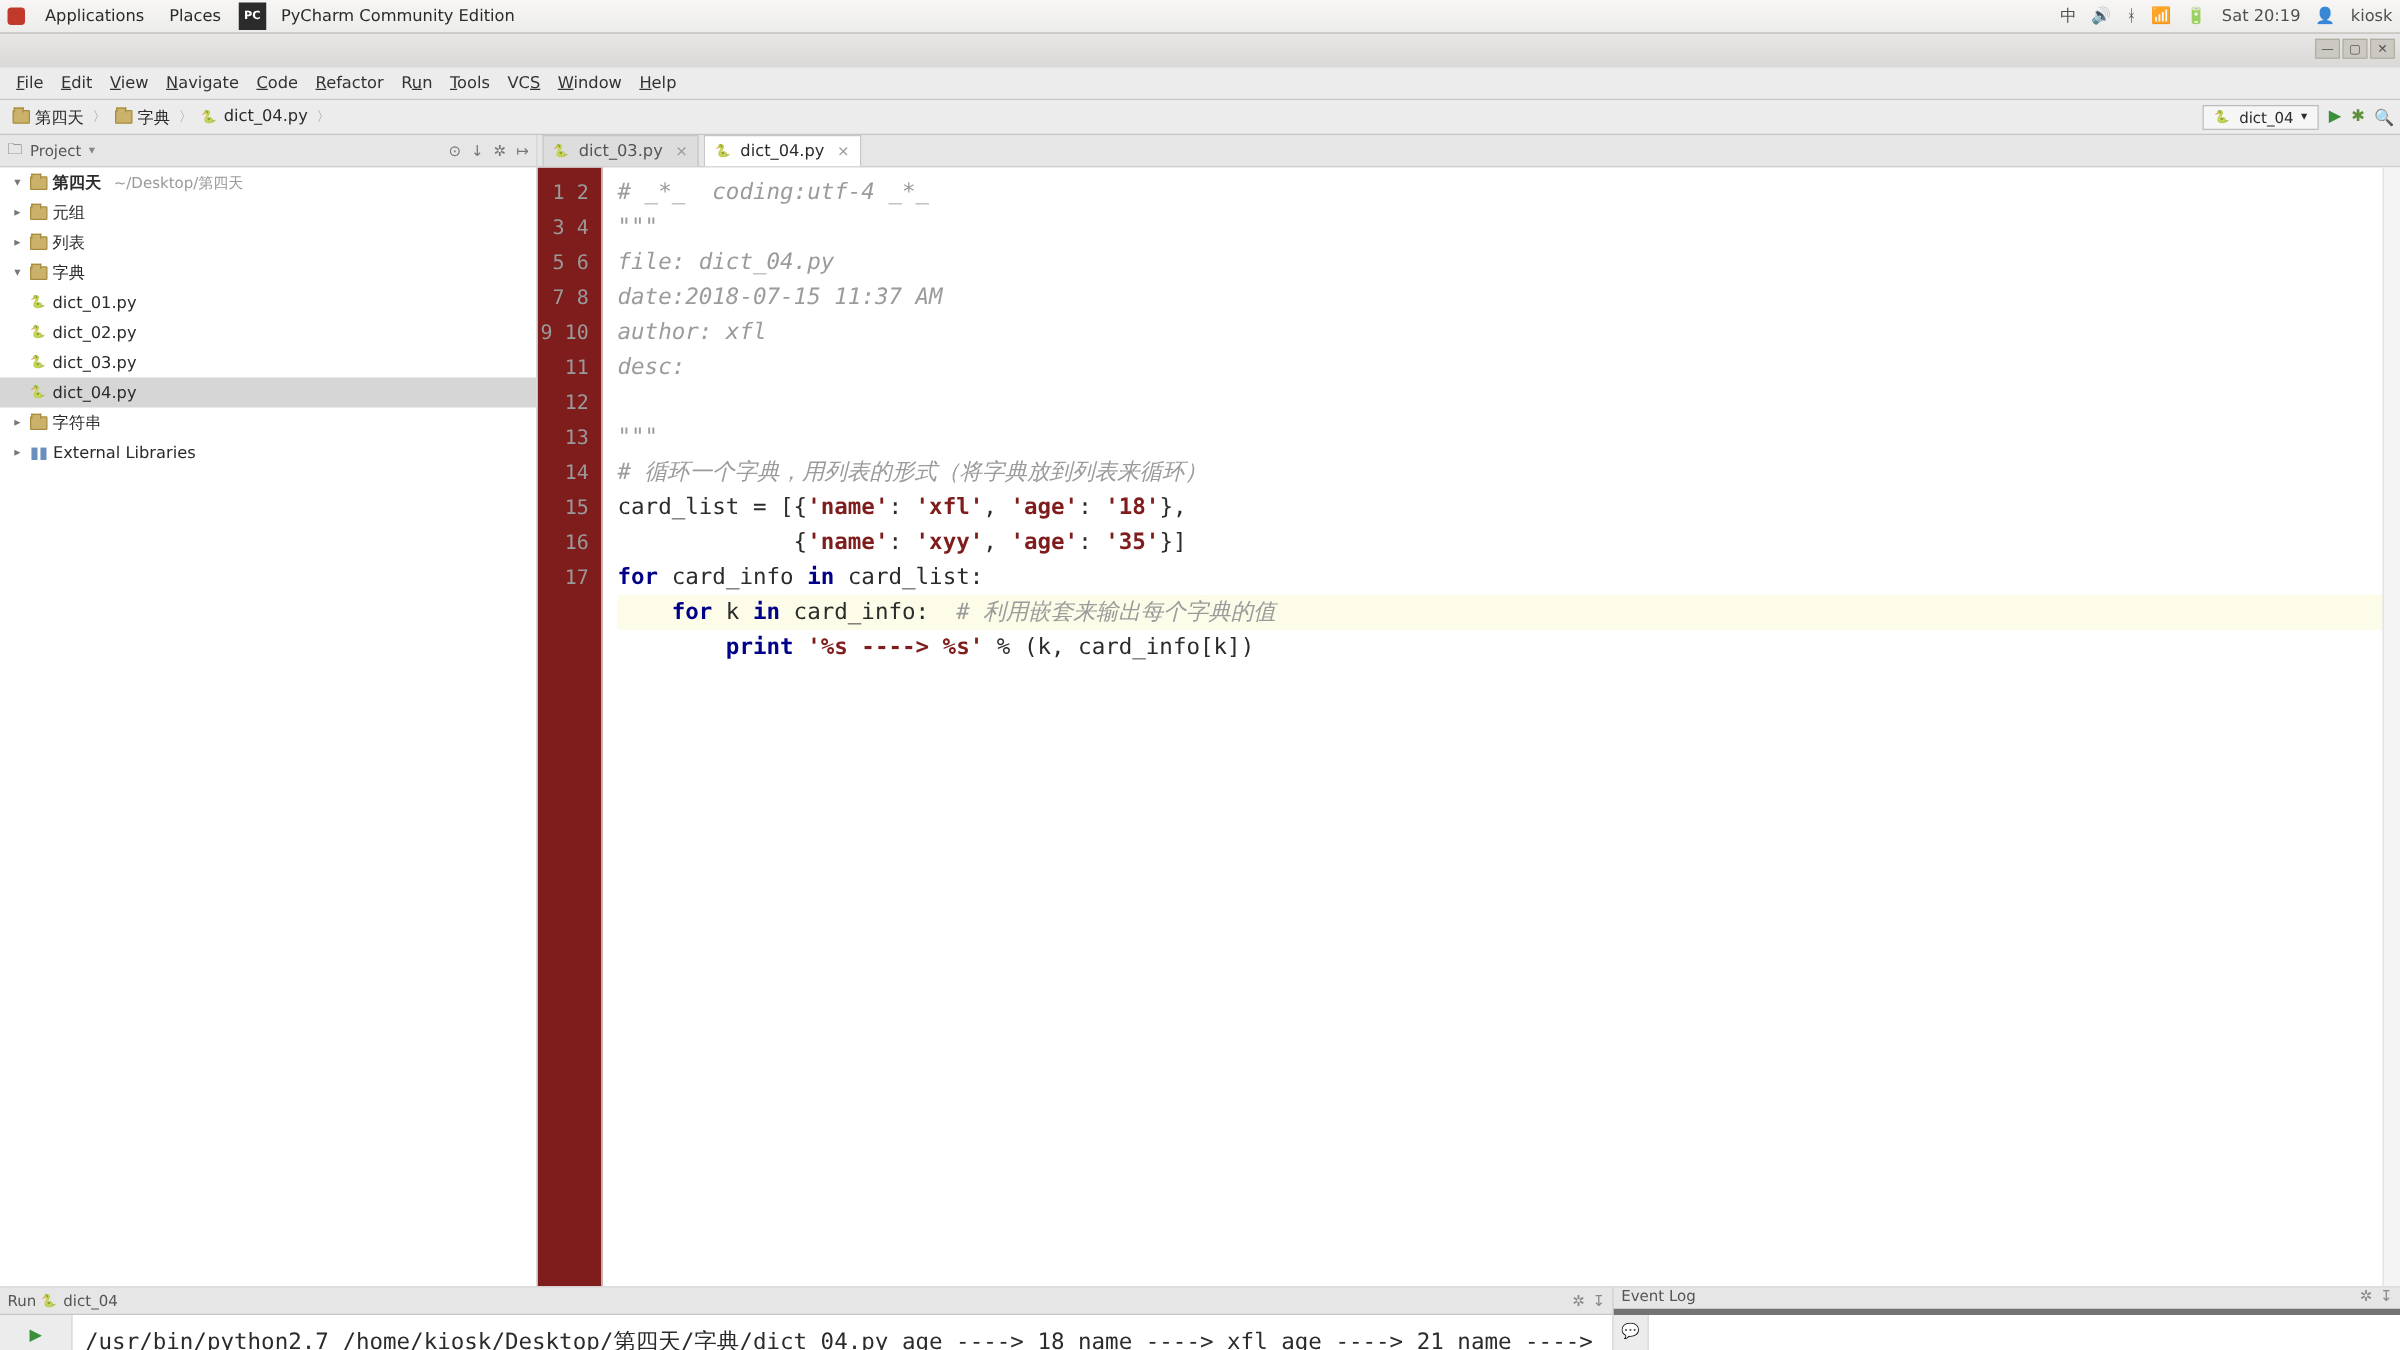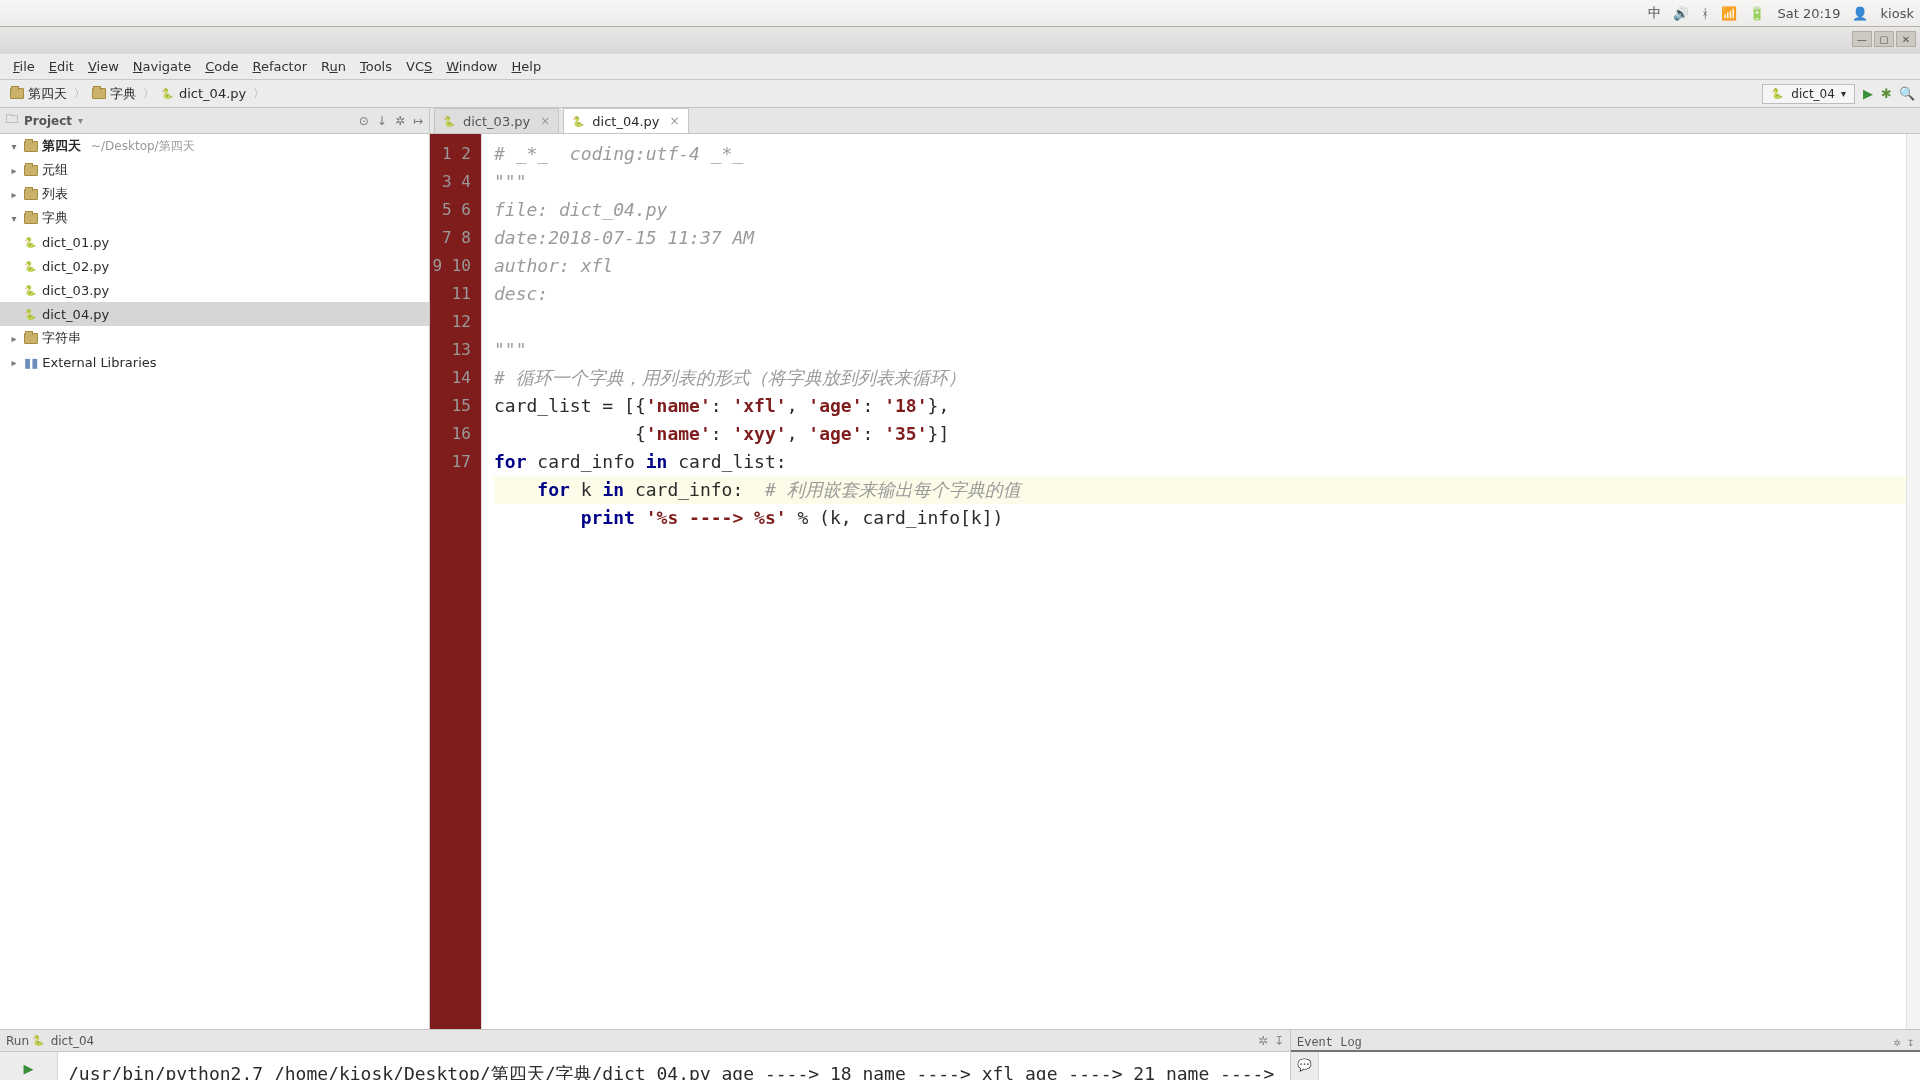--- a/index.html
+++ b/index.html
@@ -35,21 +35,21 @@
 .runcfg { border: 1px solid #bcbcbc; background: #f6f6f6; padding: 2px 8px; font-size: 12px; display:flex; align-items:center; gap:6px;}
 .tri-green { color:#3a8f3a; font-size:13px;}
 .icon-folder { width:14px; height:11px; background:#cbb26a; border:1px solid #a78b3e; border-radius:1px; position:relative;}
 .icon-folder::before{content:"";position:absolute;top:-3px;left:0;width:6px;height:3px;background:#cbb26a;border:1px solid #a78b3e;border-bottom:none;}
 .icon-pyfile{width:14px;height:14px;font-size:10px;color:#3c7fbf;display:inline-flex;align-items:center;}
 
 
 .body { display: flex; height: calc(100% - 27px - 27px - 26px - 28px - 26px - 25px); }
 .projcol { width: 430px; display:flex; flex-direction:column; border-right:1px solid #c6c6c6;}
 .proj-head { height: 26px; background: #e6e6e6; border-bottom: 1px solid #c6c6c6; display:flex; align-items:center; padding:0 6px; font-size:12px; color:#555; gap:6px;}
-.proj-head .ttl{font-weight:bold;}
+.proj-head .ttl{font-weight:normal;}
 .proj-head .rbtns{margin-left:auto;display:flex;gap:8px;font-size:12px;color:#777;}
 .tree { flex:1; background:#fff; font-size:13px; overflow:auto;}
 .tree .row{display:flex;align-items:center;height:24px;padding-left:8px;gap:4px;}
 .tree .row.sel{background:#d6d6d6;}
 .tree .tw{width:12px;color:#777;font-size:10px;text-align:center;}
 .tree .hint{color:#999;font-size:12px;margin-left:6px;}
 .ind1{padding-left:26px;} .ind2{padding-left:46px;}
 
 
 .edcol{flex:1;display:flex;flex-direction:column;}
@@ -69,29 +69,36 @@
 
 .botwrap{height:320px;display:flex;border-top:1px solid #c6c6c6;}
 .runpanel{flex:1;display:flex;flex-direction:column;}
 .run-head{height:22px;background:#e6e6e6;border-bottom:1px solid #c6c6c6;display:flex;align-items:center;padding:0 6px;font-size:12px;color:#555;}
 .run-head .rbtns{margin-left:auto;display:flex;gap:6px;color:#888;}
 .runbody{flex:1;display:flex;background:#fff;}
 .runicons{width:58px;background:#ececec;border-right:1px solid #d6d6d6;display:flex;flex-direction:column;align-items:center;padding-top:6px;gap:8px;font-size:13px;}
 .runicons div{width:20px;height:20px;display:flex;align-items:center;justify-content:center;color:#666;}
 .runout{flex:1;padding:8px 10px;font-size:18px;line-height:28px;}
 .evlog{width:630px;border-left:1px solid #c6c6c6;display:flex;flex-direction:column;}
-.ev-head{height:22px;background:#e6e6e6;border-bottom:2px solid #737373;display:flex;align-items:flex-end;padding:0 6px;font-size:12px;color:#555;font-family:Liberation Mono, monospace;}
+.ev-head{height:22px;background:#e6e6e6;border-bottom:5px solid #737373;display:flex;align-items:flex-start;padding:0 6px;font-size:12px;color:#555;}
 .ev-head .rbtns{margin-left:auto;display:flex;gap:6px;color:#888;}
 .ev-body{flex:1;background:#fff;display:flex;}
 .ev-icons{width:28px;background:#ececec;border-right:1px solid #d6d6d6;display:flex;flex-direction:column;align-items:center;padding-top:6px;gap:8px;color:#777;}
 </style>
 </head>
 <body>
 
 <div class="gnome-bar">
+  <div class="left">
+    <div class="logo"></div>
+    <div class="menu">Applications</div>
+    <div class="menu">Places</div>
+    <div class="pcicon">PC</div>
+    <div class="menu">PyCharm Community Edition</div>
+  </div>
   <div class="spacer"></div>
   <div class="sys">
     <span>中</span>
     <span>🔊</span>
     <span>ᚼ</span>
     <span>📶</span>
     <span>🔋</span>
     <span>Sat 20:19</span>
     <span>👤</span>
     <span>kiosk</span>

